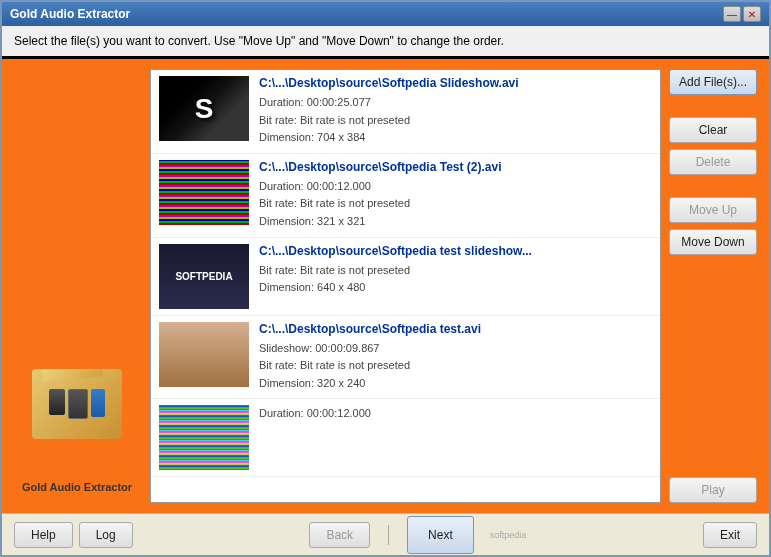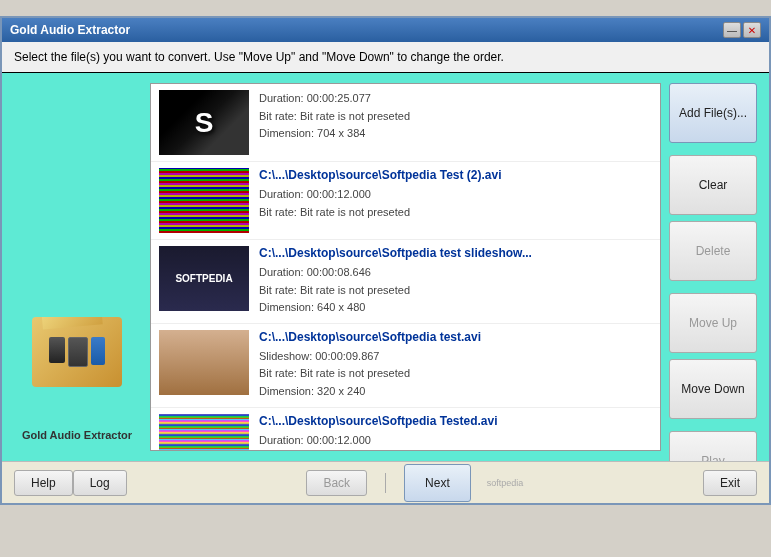--- a/index.html
+++ b/index.html
@@ -6,26 +6,25 @@
     body {
       font-family: 'Segoe UI', Tahoma, Arial, sans-serif;
       font-size: 12px;
       background: #d4d0c8;
       width: 771px;
       height: 557px;
       overflow: hidden;
     }
     .window {
       width: 771px;
-      height: 489px;
-      background: #5eead4;
+      height: 557px;
+      background: #f97316;
       border: 2px solid #7a96b8;
       display: flex;
       flex-direction: column;
-      margin-top: 16px;
     }
     .title-bar {
       background: linear-gradient(to bottom, #4a7fc1, #2a5fa0);
       color: white;
       padding: 4px 8px;
       display: flex;
       align-items: center;
       justify-content: space-between;
       height: 24px;
       flex-shrink: 0;
@@ -48,21 +47,21 @@
       display: flex;
       align-items: center;
       justify-content: center;
       font-size: 10px;
       color: #333;
     }
     .title-btn.close { color: #c00; }
 
     .instructions {
       background: #f0f0f0;
-      border-bottom: 1px solid #000000;
+      border-bottom: 3px solid #000000;
       padding: 8px 12px;
       font-size: 12px;
       color: #000;
       flex-shrink: 0;
     }
 
     .main-area {
       display: flex;
       flex: 1;
       padding: 10px;
@@ -236,21 +235,21 @@
 
     .right-panel {
       width: 90px;
       flex-shrink: 0;
       display: flex;
       flex-direction: column;
       gap: 6px;
     }
     .action-btn {
       width: 88px;
-      padding: 22px 4px;
+      padding: 5px 4px;
       background: linear-gradient(to bottom, #f5f5f5, #e0e0e0);
       border: 1px solid #aaa;
       border-radius: 3px;
       cursor: pointer;
       font-size: 12px;
       text-align: center;
       color: #222;
     }
     .action-btn:disabled {
       color: #999;
@@ -265,21 +264,21 @@
     .footer {
       border-top: 1px solid #bbb;
       background: #ece9d8;
       padding: 6px 12px;
       display: flex;
       align-items: center;
       justify-content: space-between;
       flex-shrink: 0;
       height: 42px;
     }
-    .footer-left { display: flex; }
+    .footer-left { display: flex; gap: 6px; }
     .footer-center { display: flex; gap: 16px; align-items: center; }
     .footer-right { display: flex; gap: 6px; align-items: center; }
     .footer-btn {
       padding: 5px 16px;
       background: linear-gradient(to bottom, #f5f5f5, #ddd);
       border: 1px solid #aaa;
       border-radius: 3px;
       cursor: pointer;
       font-size: 12px;
       color: #222;
@@ -330,47 +329,48 @@
         </div>
       </div>
       <div class="app-label">Gold Audio Extractor</div>
     </div>
 
     <div class="file-list-container">
 
       <div class="file-item">
         <div class="file-thumbnail thumb-1"></div>
         <div class="file-info">
+          <div class="file-path">C:\...\Desktop\source\Softpedia Slideshow.avi</div>
           <div class="file-meta">
             <div>Duration: 00:00:25.077</div>
             <div>Bit rate: Bit rate is not preseted</div>
             <div>Dimension: 704 x 384</div>
           </div>
         </div>
       </div>
 
       <div class="file-item">
         <div class="file-thumbnail thumb-2"></div>
         <div class="file-info">
           <div class="file-path">C:\...\Desktop\source\Softpedia Test (2).avi</div>
           <div class="file-meta">
             <div>Duration: 00:00:12.000</div>
             <div>Bit rate: Bit rate is not preseted</div>
+            <div>Dimension: 321 x 321</div>
           </div>
         </div>
       </div>
 
       <div class="file-item">
         <div class="file-thumbnail thumb-3">
           <div class="thumb-3-text">SOFTPEDIA</div>
         </div>
         <div class="file-info">
           <div class="file-path">C:\...\Desktop\source\Softpedia test slideshow...</div>
           <div class="file-meta">
-            <div>Duration: 00:00:08.646</div>
             <div>Bit rate: Bit rate is not preseted</div>
             <div>Dimension: 640 x 480</div>
           </div>
         </div>
       </div>
 
       <div class="file-item">
         <div class="file-thumbnail thumb-4"></div>
         <div class="file-info">
           <div class="file-path">C:\...\Desktop\source\Softpedia test.avi</div>
@@ -378,21 +378,20 @@
             <div>Slideshow: 00:00:09.867</div>
             <div>Bit rate: Bit rate is not preseted</div>
             <div>Dimension: 320 x 240</div>
           </div>
         </div>
       </div>
 
       <div class="file-item">
         <div class="file-thumbnail thumb-5"></div>
         <div class="file-info">
-          <div class="file-path">C:\...\Desktop\source\Softpedia Tested.avi</div>
           <div class="file-meta">
             <div>Duration: 00:00:12.000</div>
           </div>
         </div>
       </div>
     </div>
 
     <div class="right-panel">
       <button class="action-btn primary">Add File(s)...</button>
       <div class="btn-spacer"></div>

